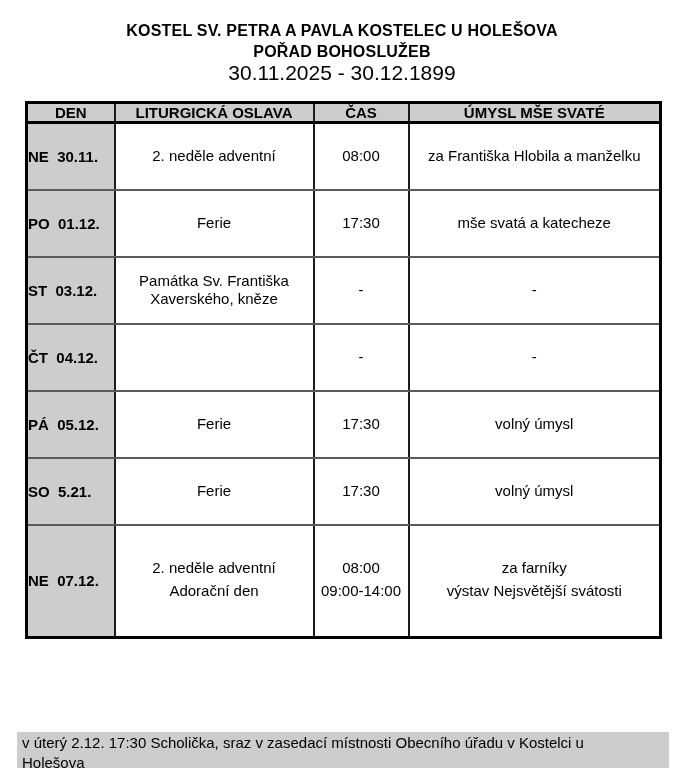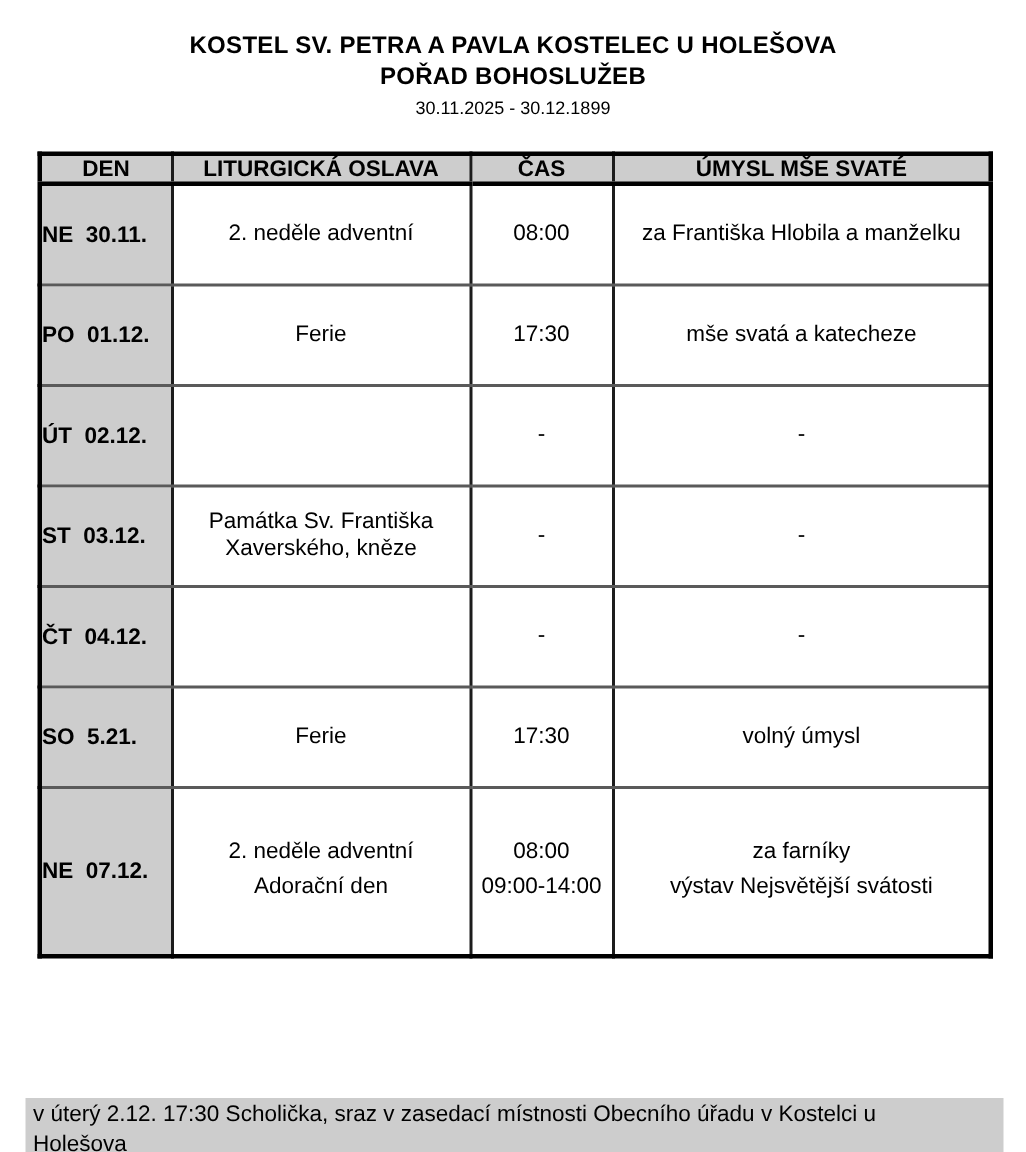--- a/index.html
+++ b/index.html
@@ -21,21 +21,21 @@
     width: 100%;
     text-align: center;
   }
   .title-main {
     font-size: 16px;
     font-weight: bold;
     line-height: 21px;
     letter-spacing: 0.2px;
   }
   .title-date {
-    font-size: 12px;
+    font-size: 21px;
     line-height: 21px;
   }
 
   
   table.schedule {
     position: absolute;
     left: 25px;
     top: 101px;
     width: 634px;
     border-collapse: collapse;
@@ -138,37 +138,37 @@
         <td class="body-cell">08:00</td>
         <td class="body-cell">za Františka Hlobila a manželku</td>
       </tr>
       <tr class="row">
         <td class="day-cell">PO  01.12.</td>
         <td class="body-cell">Ferie</td>
         <td class="body-cell">17:30</td>
         <td class="body-cell">mše svatá a katecheze</td>
       </tr>
       <tr class="row">
-        <td class="day-cell">ÚT  02.12.</td>
-        <td class="body-cell"></td>
-        <td class="body-cell">-</td>
-        <td class="body-cell">-</td>
-      </tr>
-      <tr class="row">
         <td class="day-cell">ST  03.12.</td>
         <td class="body-cell">Památka Sv. Františka
 Xaverského, kněze</td>
         <td class="body-cell">-</td>
         <td class="body-cell">-</td>
       </tr>
       <tr class="row">
         <td class="day-cell">ČT  04.12.</td>
         <td class="body-cell"></td>
         <td class="body-cell">-</td>
         <td class="body-cell">-</td>
+      </tr>
+      <tr class="row">
+        <td class="day-cell">PÁ  05.12.</td>
+        <td class="body-cell">Ferie</td>
+        <td class="body-cell">17:30</td>
+        <td class="body-cell">volný úmysl</td>
       </tr>
       <tr class="row">
         <td class="day-cell">SO  5.21.</td>
         <td class="body-cell">Ferie</td>
         <td class="body-cell">17:30</td>
         <td class="body-cell">volný úmysl</td>
       </tr>
       <tr class="row-last">
         <td class="day-cell">NE  07.12.</td>
         <td class="body-cell two-line">

